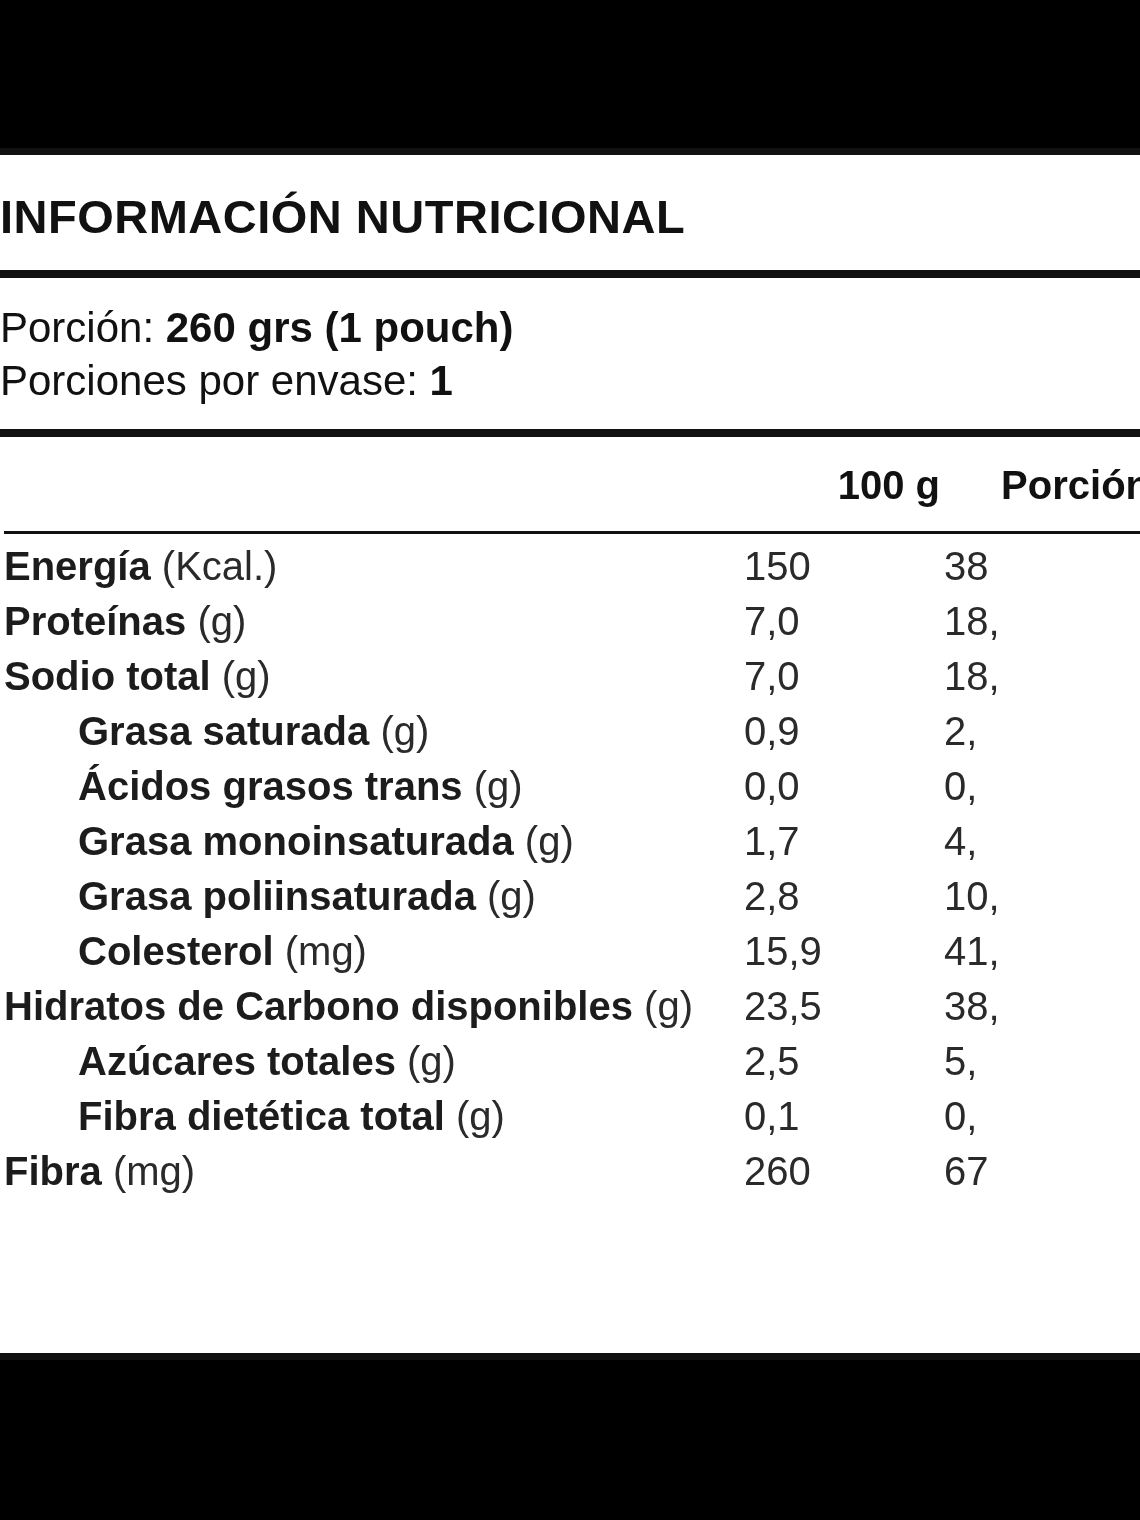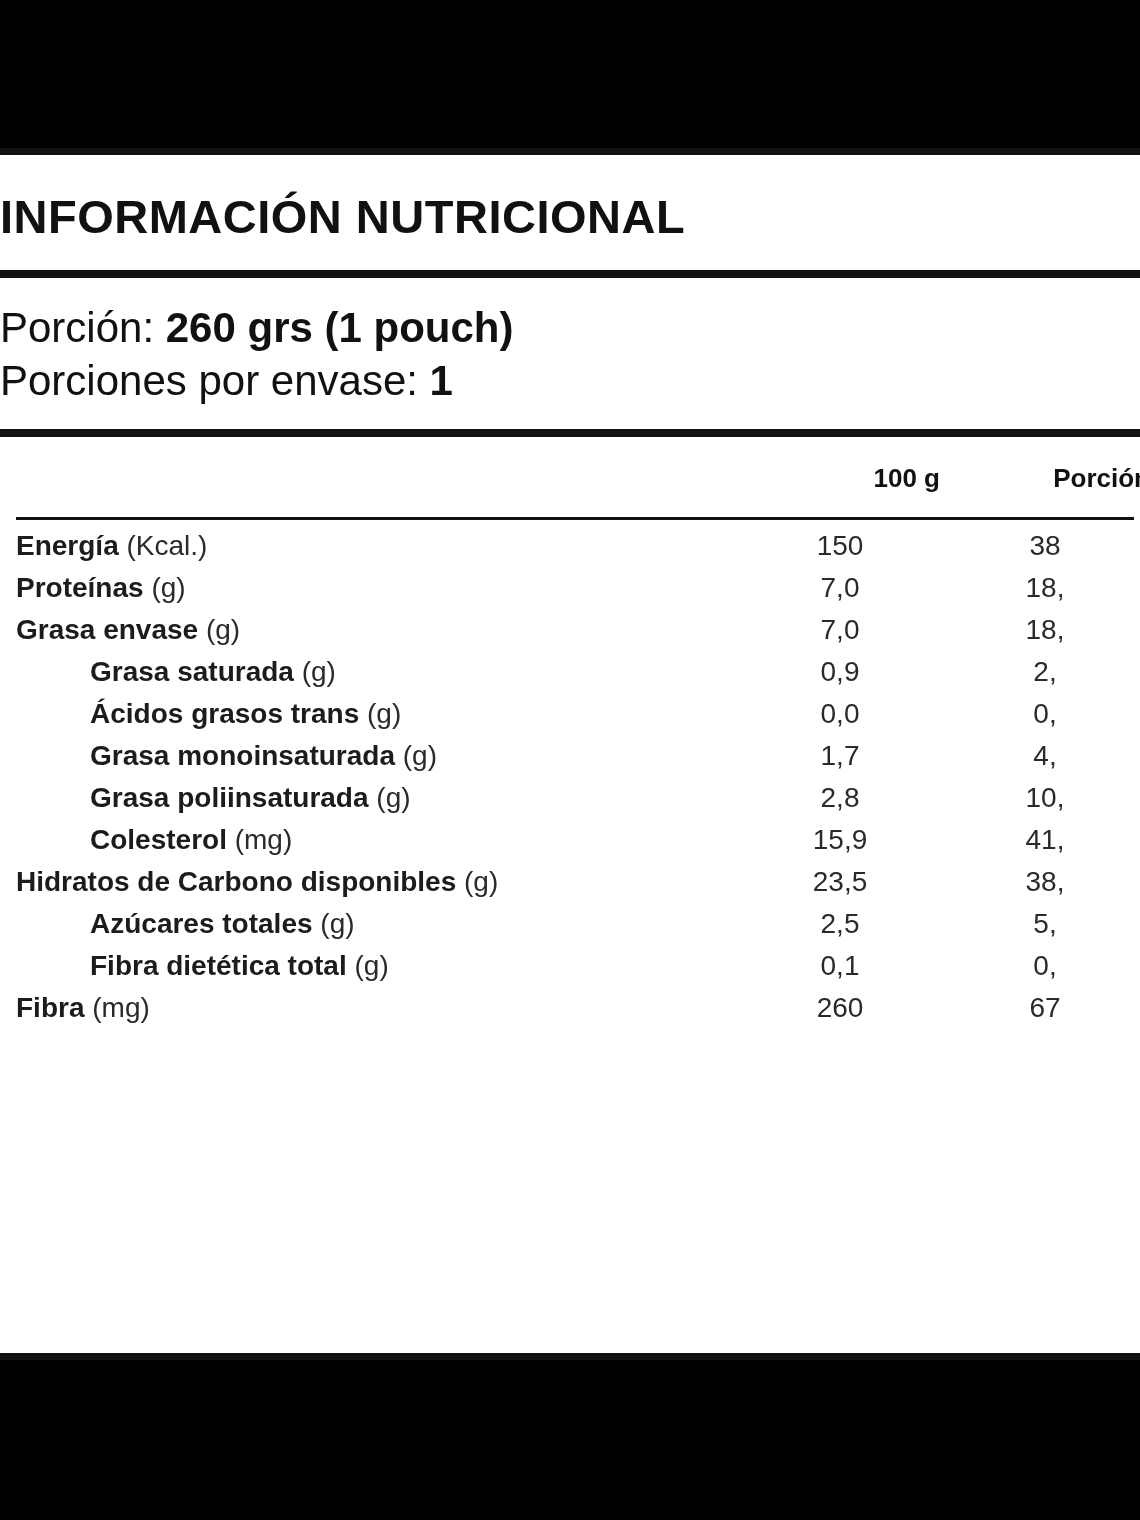--- a/index.html
+++ b/index.html
@@ -68,38 +68,38 @@
   table.nutri {
     width: 100%;
     border-collapse: collapse;
     table-layout: fixed;
   }
   table.nutri col.c-label { width: 740px; }
   table.nutri col.c-100   { width: 200px; }
   table.nutri col.c-por   { width: 210px; }
 
   table.nutri th {
-    font-size: 26px;
+    font-size: 40px;
     font-weight: bold;
     color: #111111;
     text-align: right;
     padding: 26px 0 18px 0;
     white-space: nowrap;
   }
   table.nutri th.lbl { text-align: left; }
 
   table.nutri td {
-    font-size: 28px;
+    font-size: 40px;
     color: #1c1c1c;
-    padding: 5px 16px;
+    padding: 5px 4px;
     white-space: nowrap;
     vertical-align: bottom;
   }
   table.nutri td.val {
-    text-align: center;
+    text-align: left;
     font-weight: normal;
     color: #2a2a2a;
   }
   .lbl-main { font-weight: bold; }
   .unit { font-weight: normal; color: #2a2a2a; }
   .indent { padding-left: 74px; font-weight: bold; }
   .indent.bold { font-weight: bold; }
 
   .hdr-rule td {
     padding: 0;
@@ -160,21 +160,21 @@
             <td><span class="lbl-main">Energía</span> <span class="unit">(Kcal.)</span></td>
             <td class="val">150</td>
             <td class="val">38</td>
           </tr>
           <tr>
             <td><span class="lbl-main">Proteínas</span> <span class="unit">(g)</span></td>
             <td class="val">7,0</td>
             <td class="val">18,</td>
           </tr>
           <tr>
-            <td><span class="lbl-main">Grasa envase</span> <span class="unit">(g)</span></td>
+            <td><span class="lbl-main">Sodio total</span> <span class="unit">(g)</span></td>
             <td class="val">7,0</td>
             <td class="val">18,</td>
           </tr>
           <tr>
             <td><span class="indent ">Grasa saturada</span> <span class="unit">(g)</span></td>
             <td class="val">0,9</td>
             <td class="val">2,</td>
           </tr>
           <tr>
             <td><span class="indent ">Ácidos grasos trans</span> <span class="unit">(g)</span></td>

